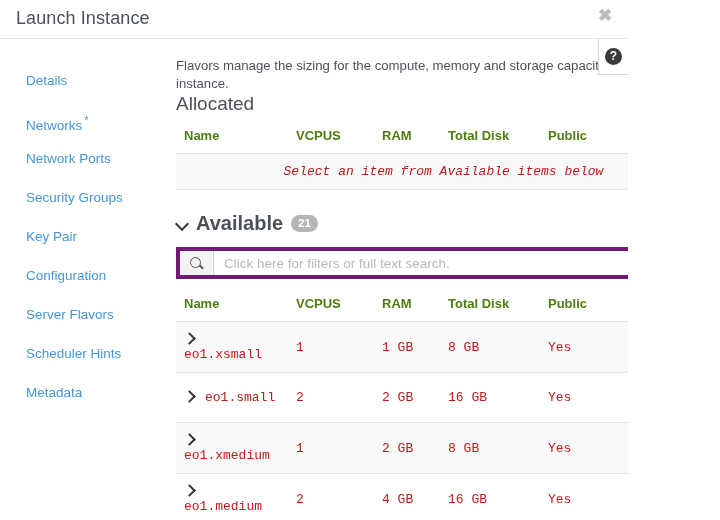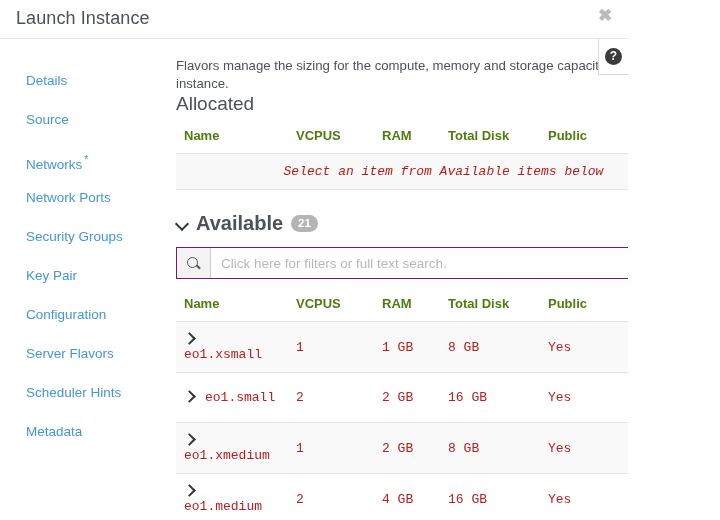--- a/index.html
+++ b/index.html
@@ -237,21 +237,21 @@
     margin-left: auto;
     font-size: 13px;
     color: #4d5258;
   }
 
   
   .search-wrap {
     display: flex;
     width: 535px;
     height: 32px;
-    border: 1px solid #701a75;
+    border: 4px solid #701a75;
     background: #ffffff;
     margin-bottom: 13px;
   }
   .search-icon-box {
     width: 34px;
     flex: 0 0 34px;
     background: #f3f3f3;
     border-right: 1px solid #cccccc;
     display: flex;
     align-items: center;
@@ -374,21 +374,20 @@
   </div>
 
   <div class="help-btn">
     <span class="help-circle">?</span>
   </div>
 
   <div class="modal-body">
 
     <nav class="sidebar" id="sidebar">
         <div class="nav-item"><span>Details</span></div>
-        <div class="nav-item"><span>Source</span></div>
         <div class="nav-item"><span>Networks</span><span class="req-star">*</span></div>
         <div class="nav-item"><span>Network Ports</span></div>
         <div class="nav-item"><span>Security Groups</span></div>
         <div class="nav-item"><span>Key Pair</span></div>
         <div class="nav-item"><span>Configuration</span></div>
         <div class="nav-item"><span>Server Flavors</span></div>
         <div class="nav-item"><span>Scheduler Hints</span></div>
         <div class="nav-item"><span>Metadata</span></div>
       </nav>
 

